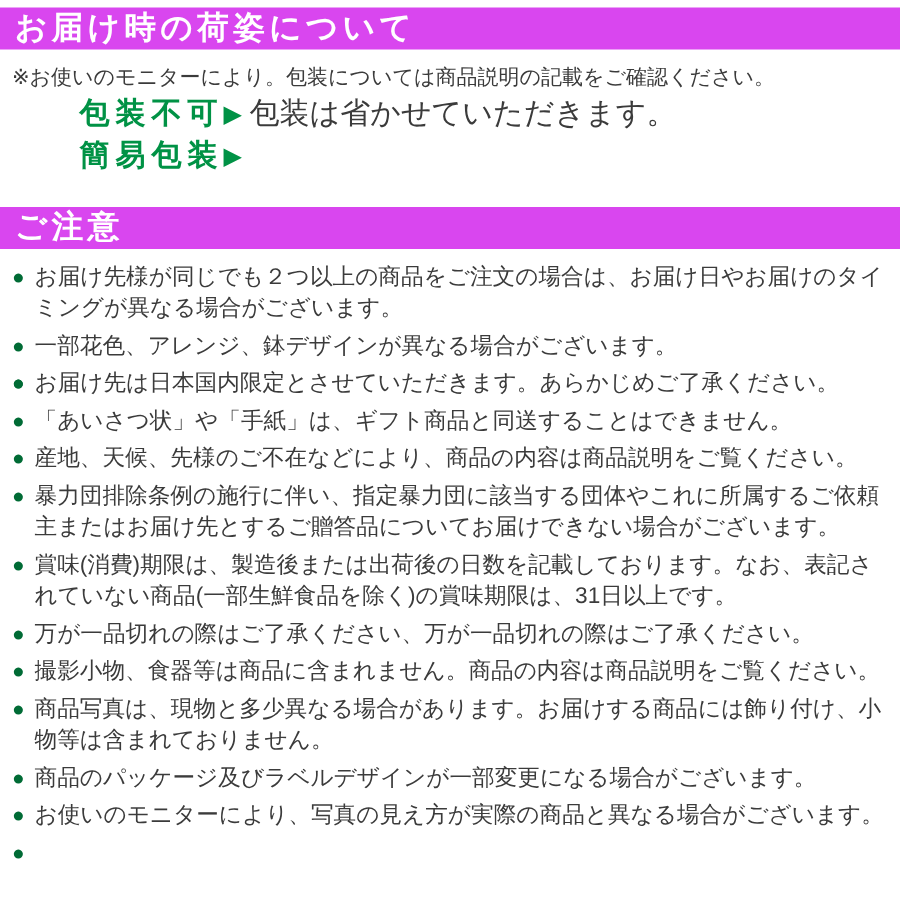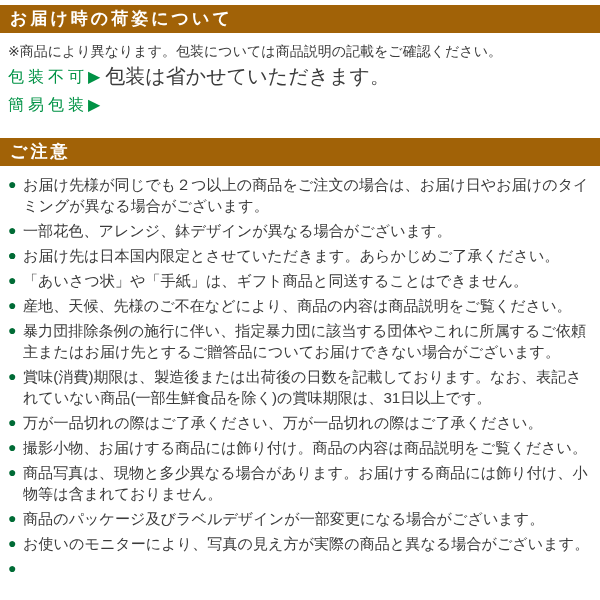--- a/index.html
+++ b/index.html
@@ -9,24 +9,24 @@
   }
   body {
     width: 600px;
     height: 600px;
     overflow: hidden;
     font-family: "Liberation Sans", "DejaVu Sans", sans-serif;
     color: #3b3b3b;
     -webkit-font-smoothing: antialiased;
   }
   .section-bar {
-    background: #a16207;
+    background: #d946ef;
     color: #ffffff;
     font-weight: bold;
-    font-size: 17px;
+    font-size: 21px;
     letter-spacing: 3px;
     padding: 5px 10px 6px 10px;
     line-height: 17px;
   }
   .bar-packaging {
     margin-top: 5px;
   }
   .bar-notice {
     margin-top: 21px;
   }
@@ -37,25 +37,26 @@
     color: #3b3b3b;
   }
   .pack-row {
     display: flex;
     align-items: center;
     margin: 3px 8px;
     height: 25px;
   }
   .pack-label {
     color: #009245;
-    font-weight: normal;
-    font-size: 16px;
+    font-weight: bold;
+    font-size: 20px;
     letter-spacing: 4px;
     line-height: 25px;
     white-space: nowrap;
+    margin-left: 45px;
   }
   .pack-arrow {
     color: #009245;
     font-size: 16px;
     margin-right: 5px;
     line-height: 25px;
   }
   .pack-text {
     font-size: 20px;
     line-height: 25px;
@@ -81,21 +82,21 @@
     font-size: 14px;
     line-height: 21px;
   }
 </style>
 </head>
 <body>
 
 <div>
   <div class="section-bar bar-packaging">お届け時の荷姿について</div>
 
-  <div class="packaging-note">※商品により異なります。包装については商品説明の記載をご確認ください。</div>
+  <div class="packaging-note">※お使いのモニターにより。包装については商品説明の記載をご確認ください。</div>
 
   <div class="pack-row">
     <span class="pack-label">包装不可</span>
     <span class="pack-arrow">▶</span>
     <span class="pack-text">包装は省かせていただきます。</span>
   </div>
 
   <div class="pack-row">
     <span class="pack-label">簡易包装</span>
     <span class="pack-arrow">▶</span>
@@ -136,21 +137,21 @@
     <li>
       <span class="dot">●</span>
       <span>賞味(消費)期限は、製造後または出荷後の日数を記載しております。なお、表記されていない商品(一部生鮮食品を除く)の賞味期限は、31日以上です。</span>
     </li>
     <li>
       <span class="dot">●</span>
       <span>万が一品切れの際はご了承ください、万が一品切れの際はご了承ください。</span>
     </li>
     <li>
       <span class="dot">●</span>
-      <span>撮影小物、お届けする商品には飾り付け。商品の内容は商品説明をご覧ください。</span>
+      <span>撮影小物、食器等は商品に含まれません。商品の内容は商品説明をご覧ください。</span>
     </li>
     <li>
       <span class="dot">●</span>
       <span>商品写真は、現物と多少異なる場合があります。お届けする商品には飾り付け、小物等は含まれておりません。</span>
     </li>
     <li>
       <span class="dot">●</span>
       <span>商品のパッケージ及びラベルデザインが一部変更になる場合がございます。</span>
     </li>
     <li>

